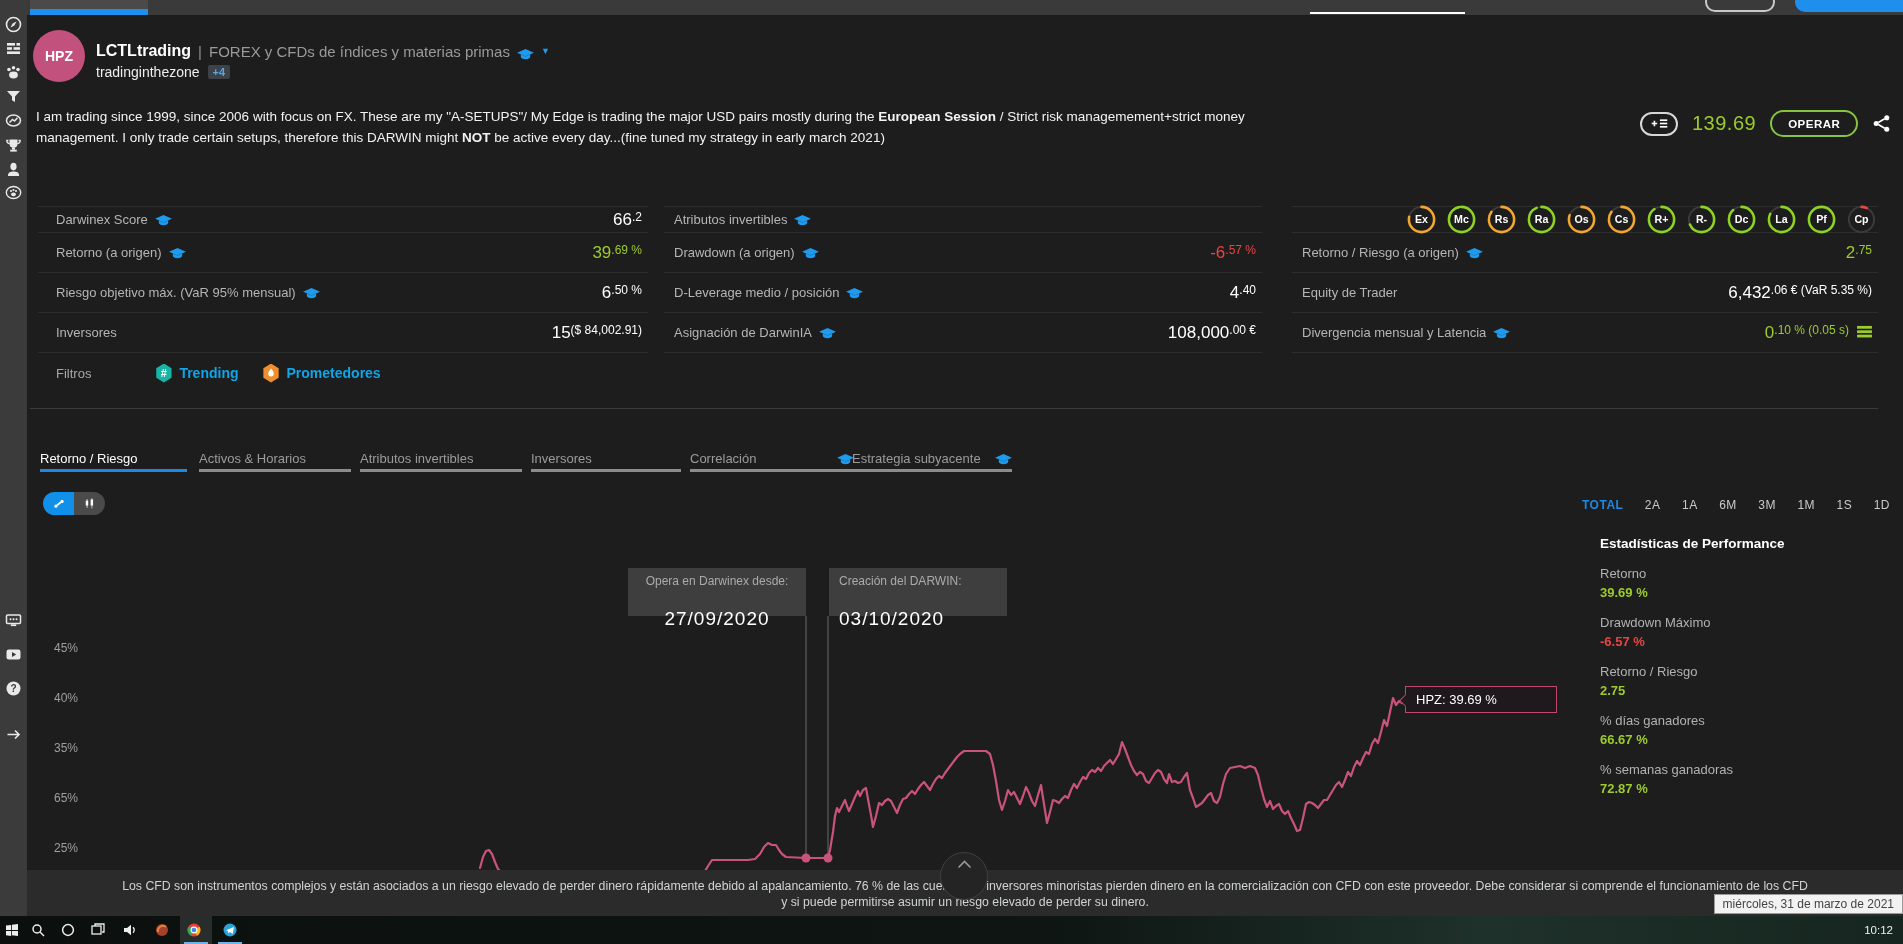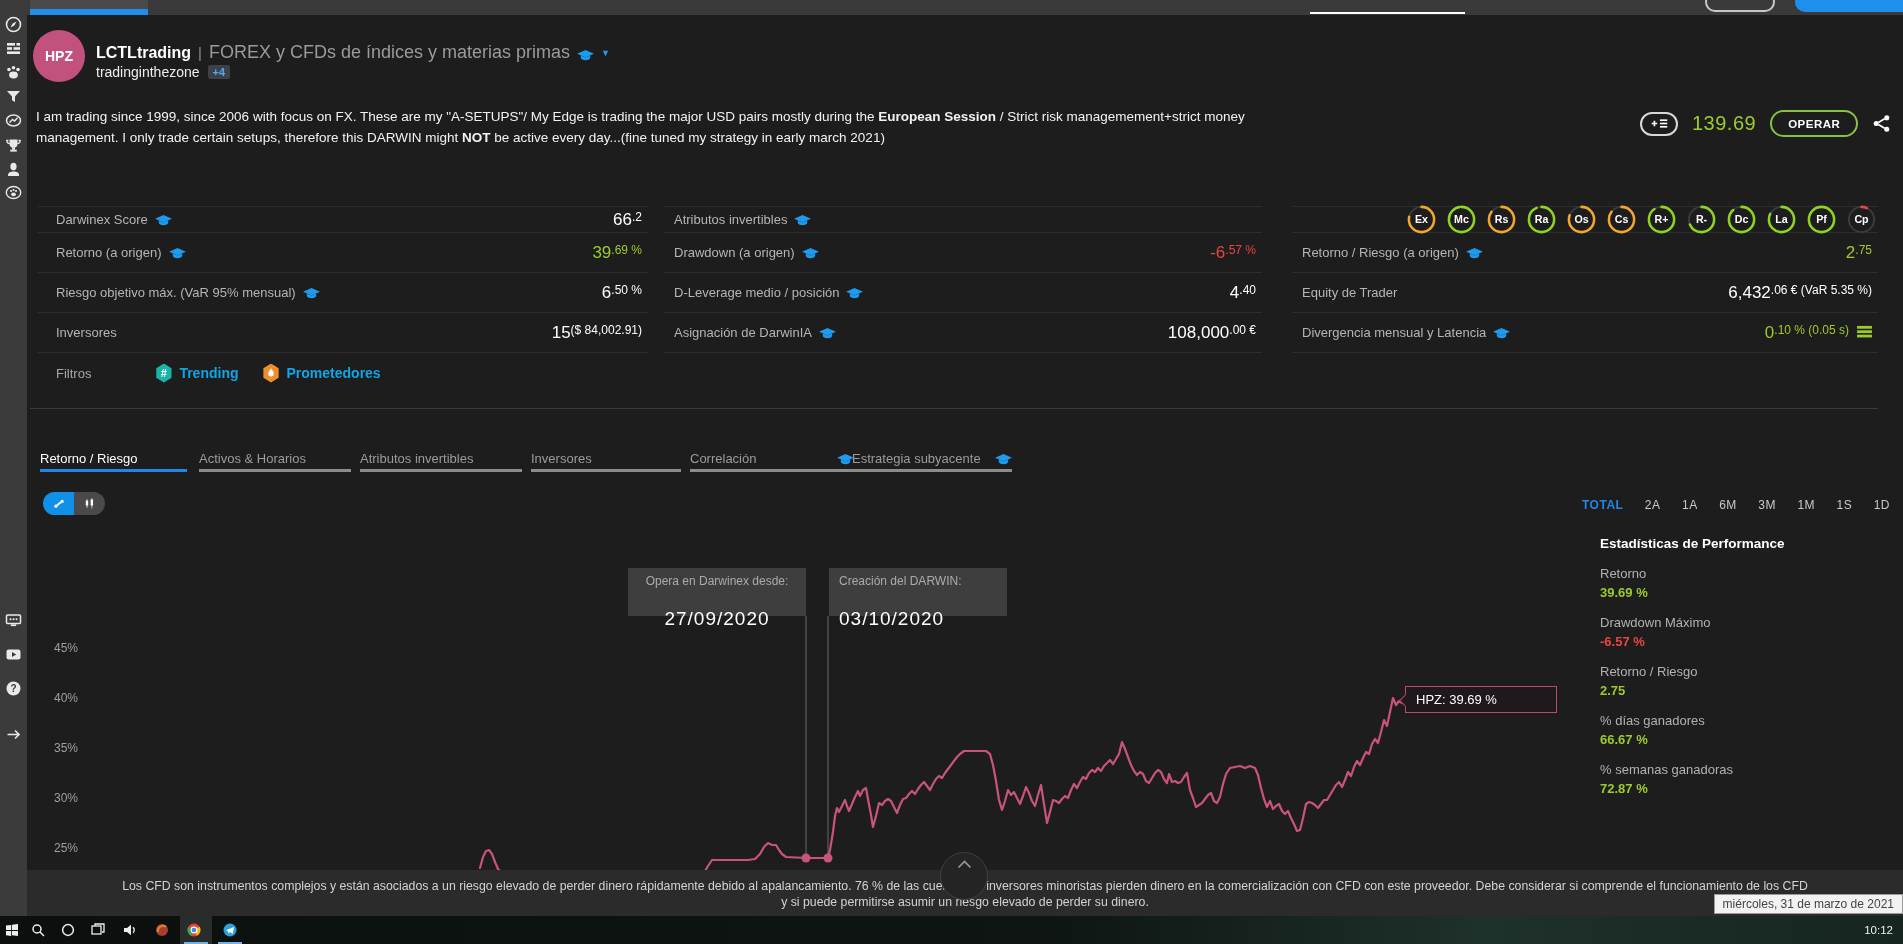--- a/index.html
+++ b/index.html
@@ -18,21 +18,21 @@
   .sidebar { position:absolute; left:0; top:0; width:27px; bottom:28px; background:#3b3b3b; z-index:4; }
   .sb-icon { width:17px; height:17px; margin:0 auto; position:absolute; left:5px; cursor:pointer; }
   .sb-icon svg { width:100%; height:100%; display:block; }
 
   
   .avatar { position:absolute; left:33px; top:30px; width:52px; height:52px; border-radius:50%;
             display:flex; align-items:center; justify-content:center; font-weight:bold; font-size:14px; color:#fff; }
   .title-row { position:absolute; left:96px; top:42px; display:flex; align-items:center; gap:7px; white-space:nowrap; }
   .darwin-name { font-size:16px; font-weight:bold; color:#fff; }
   .title-sep { color:#8f8f8f; font-size:15px; }
-  .darwin-category { color:#9a9a9a; font-size:18px; }
+  .darwin-category { color:#9a9a9a; font-size:15px; }
   .caret-down { color:#1e9bee; font-size:9px; }
   .trader-row { position:absolute; left:96px; top:64px; display:flex; align-items:center; gap:8px; }
   .trader-name { font-size:14px; color:#eee; }
   .extra-badge { background:#3c4247; color:#55a7ea; font-size:11px; font-weight:bold; padding:1px 5px; border-radius:2px; }
   .description { position:absolute; left:36px; top:106px; width:1215px; font-size:13.5px; line-height:21px; color:#f2f2f2; }
   .description b { font-weight:bold; }
 
   .quote-actions { position:absolute; left:1640px; top:110px; display:flex; align-items:center; gap:14px; }
   .watchlist-btn { width:38px; height:24px; border:2px solid #d8d8d8; border-radius:13px; display:flex; align-items:center; justify-content:center; cursor:pointer; }
   .quote-value { font-size:20px; letter-spacing:.5px; }
@@ -563,21 +563,21 @@
     <div class="dt-date">27/09/2020</div>
   </div>
   <div class="date-tip" style="left:799px; top:98px;">
     <div class="dt-title">Creación del DARWIN:</div>
     <div class="dt-date">03/10/2020</div>
   </div>
   <div class="hpz-tip">HPZ: 39.69 %</div>
 <span class="ylabel" style="top: 171px;">45%</span>
     <span class="ylabel" style="top: 221px;">40%</span>
     <span class="ylabel" style="top: 271px;">35%</span>
-    <span class="ylabel" style="top: 321px;">30%</span>
+    <span class="ylabel" style="top: 321px;">65%</span>
     <span class="ylabel" style="top: 371px;">25%</span>
   </div>
 
 <div id="periods">
     <span class="period active">TOTAL</span>
     <span class="period">2A</span>
     <span class="period">1A</span>
     <span class="period">6M</span>
     <span class="period">3M</span>
     <span class="period">1M</span>

